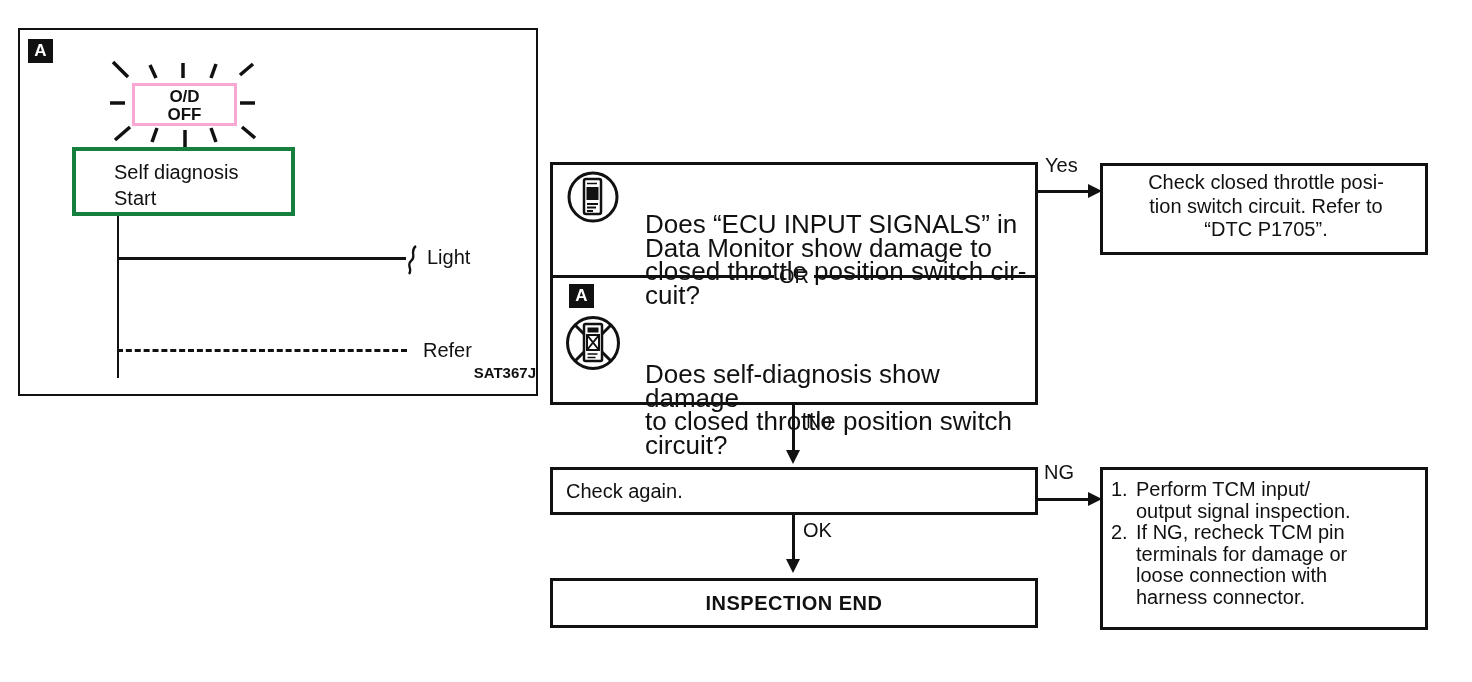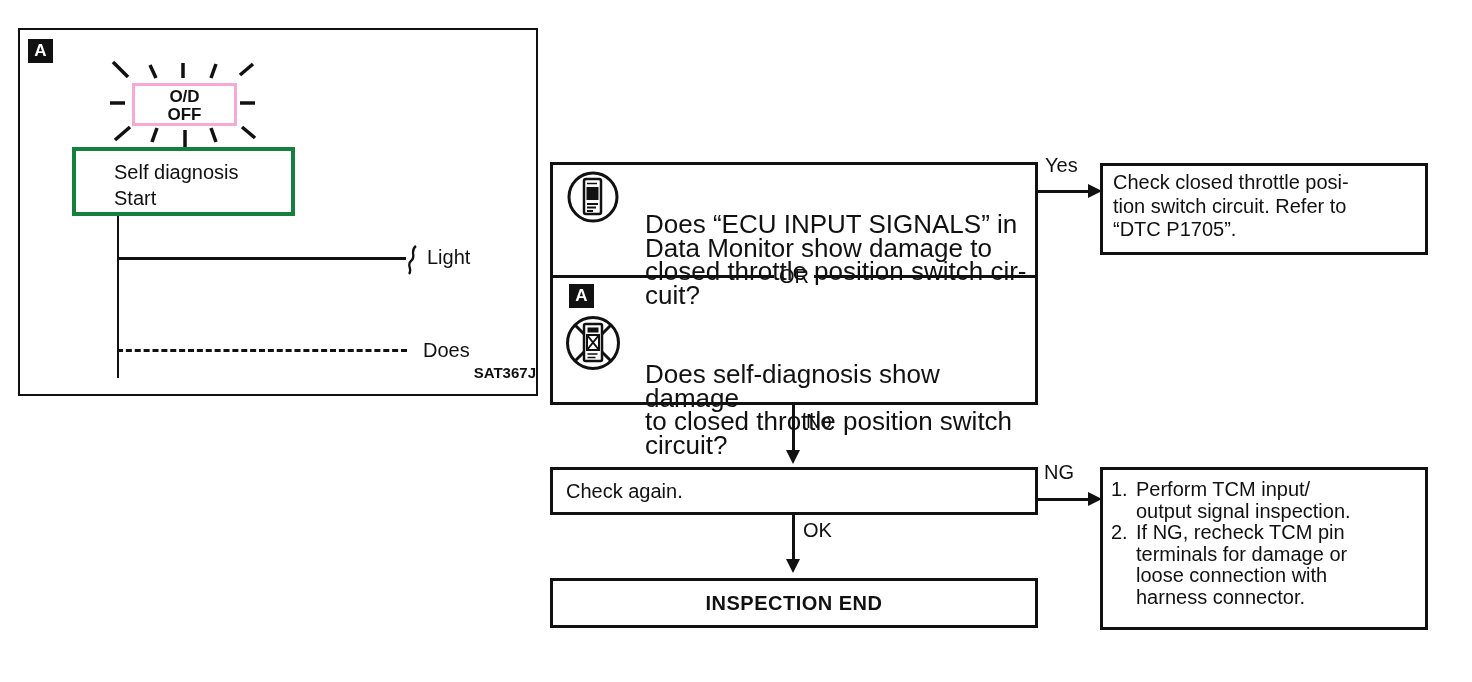--- a/index.html
+++ b/index.html
@@ -47,21 +47,21 @@
   .q1 { left:92px; top:4px; width:388px; }
   .q2 { left:92px; top:154px; width:388px; }
   .or-row {
     position:absolute; left:0; right:0; top:100px; height:22px;
     display:flex; align-items:center; gap:5px;
   }
   .or-line { flex:1; height:3px; background:#111; }
   .or-text { font-size:20px; line-height:22px; }
   .dec-badge { position:absolute; left:16px; top:119px; }
 
-  .result-yes { left:1100px; top:163px; width:328px; height:92px; font-size:20px; line-height:23.5px; padding:5px 6px 0 10px; }
+  .result-yes { left:1100px; top:163px; width:328px; height:92px; font-size:20px; line-height:23.5px; padding:5px 6px 0 10px;text-align:center; }
   .check-again { left:550px; top:467px; width:488px; height:48px; display:flex; align-items:center; padding-left:13px; font-size:20px; }
   .end-box { left:550px; top:578px; width:488px; height:50px; display:flex; align-items:center; justify-content:center; }
   .end-text { font-size:20px; font-weight:bold; letter-spacing:0.5px; }
   .result-ng { left:1100px; top:467px; width:328px; height:163px; padding:9px 4px 0 8px; }
   .li { display:flex; }
   .li .num { width:25px; font-size:20px; line-height:21.5px; }
   .li .txt { flex:1; font-size:20px; line-height:21.5px; }
 
   
   .hline { background:#111; height:3px; }
@@ -105,21 +105,21 @@
 
     <div class="abs vline-fig"></div>
 
     <div class="abs light-line"></div>
     <svg class="abs squiggle-svg" width="14" height="30" viewBox="0 0 14 30">
       <path d="M11 1 C4 6 12 12 6 16 C1 20 8 24 4 29" fill="none" stroke="#111" stroke-width="2.3"></path>
     </svg>
     <div class="abs fig-lbl light-lbl">Light</div>
 
     <div class="abs shade-line"></div>
-    <div class="abs fig-lbl shade-lbl">Does</div>
+    <div class="abs fig-lbl shade-lbl">Refer</div>
 
     <div class="abs fig-code">SAT367J</div>
   </div>
 
   <div class="abs fbox decision">
 
     <svg class="icon-svg consult-icon" width="54" height="54" viewBox="0 0 54 54">
       <circle cx="27" cy="27" r="24" fill="none" stroke="#111" stroke-width="3"></circle>
       <rect x="18" y="9" width="17" height="35" rx="2" fill="#fff" stroke="#111" stroke-width="2.5"></rect>
       <path d="M21 13.5 h10" stroke="#111" stroke-width="1.5" fill="none"></path>

